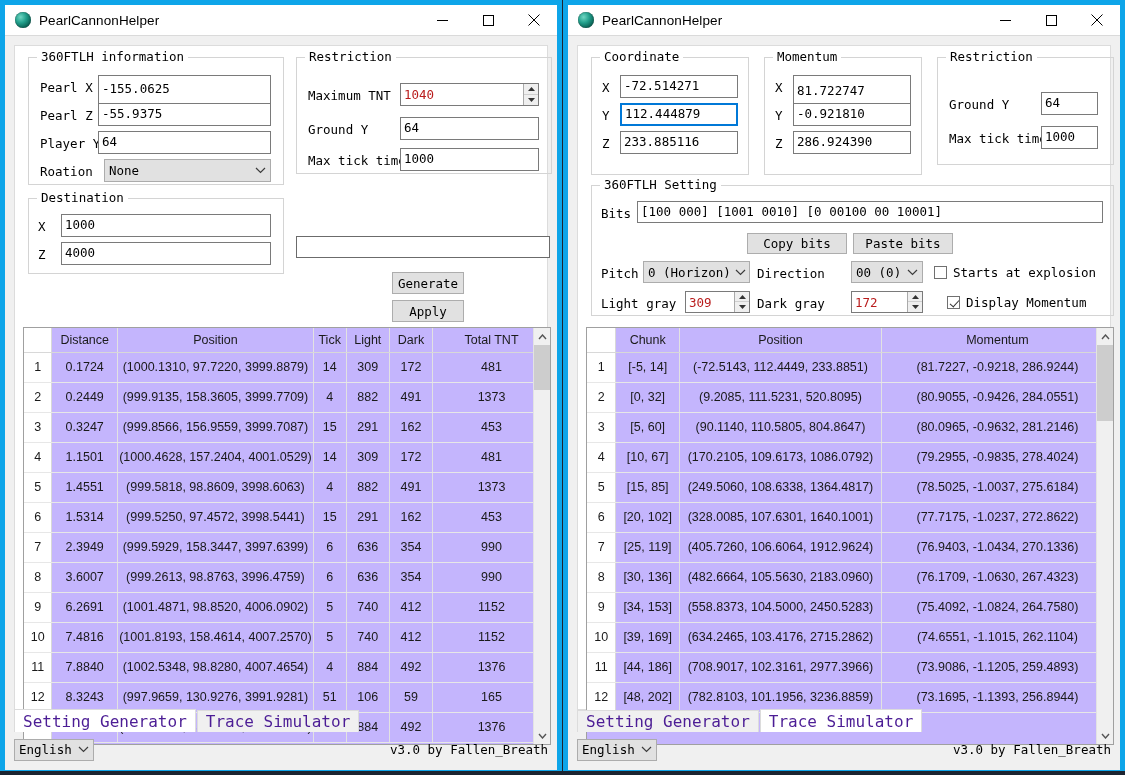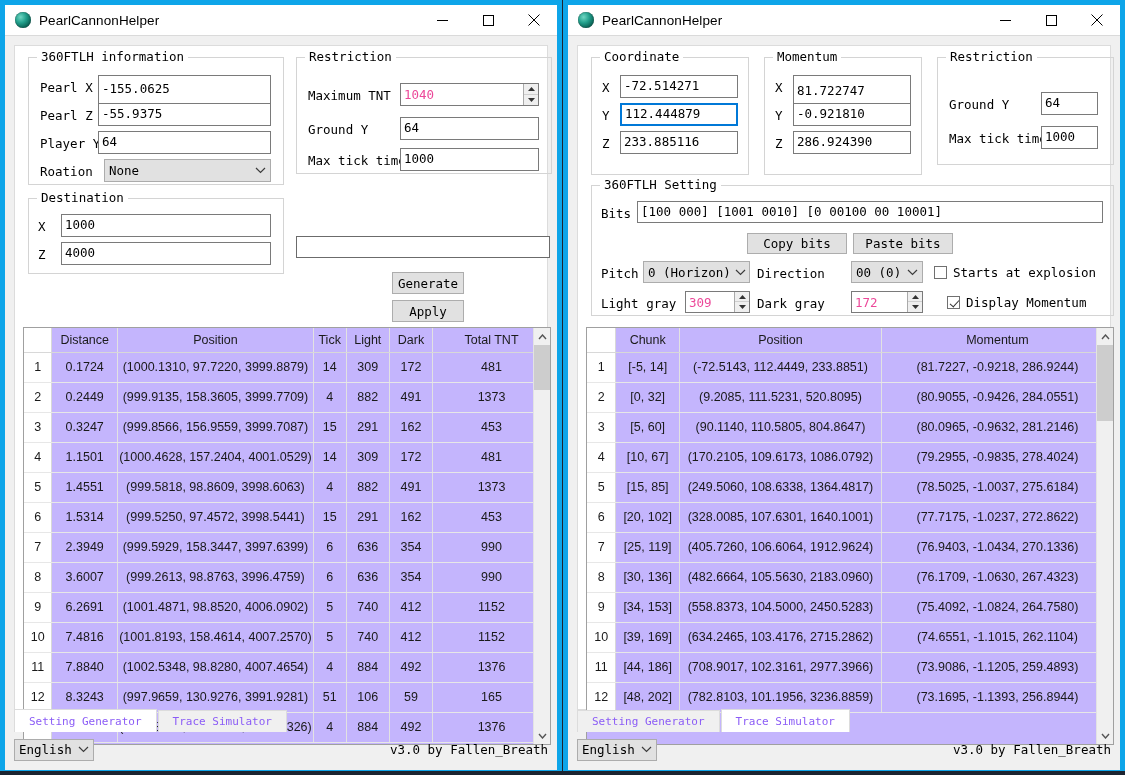--- a/index.html
+++ b/index.html
@@ -124,21 +124,21 @@
     border: 1px solid #7a7a7a;
     display: flex;
     align-items: stretch;
     font-family: "DejaVu Sans Mono", monospace;
     font-size: 12.5px;
   }
   .spin .val {
     flex: 1 1 auto;
     display: flex; align-items: center;
     padding: 0 3px;
-    color: #ec4899;
+    color: #b91c1c;
     overflow: hidden; white-space: nowrap;
   }
   .spin .arrows {
     flex: 0 0 15px;
     background: #efefef;
     border-left: 1px solid #aaa;
     display: flex; flex-direction: column;
   }
   .spin .arrows > div {
     flex: 1 1 50%;
@@ -254,25 +254,25 @@
   .tabstrip {
     position: absolute;
     left: 9px;
     bottom: 38px;
     height: 23px;
     display: flex;
     align-items: flex-end;
   }
   .tab {
     height: 22px;
-    padding: 0 14px;
+    padding: 0 8px;
     display: flex; align-items: center;
     font-family: "DejaVu Sans Mono", monospace;
-    font-size: 11px;
-    color: #8b5cf6;
+    font-size: 16px;
+    color: #4c1d95;
     background: #f0f0f0;
     border: 1px solid #dcdcdc;
     border-bottom: none;
     margin-right: 1px;
     white-space: nowrap;
   }
   .tab.active {
     background: #ffffff;
     height: 23px;
     border-color: #dcdcdc;

